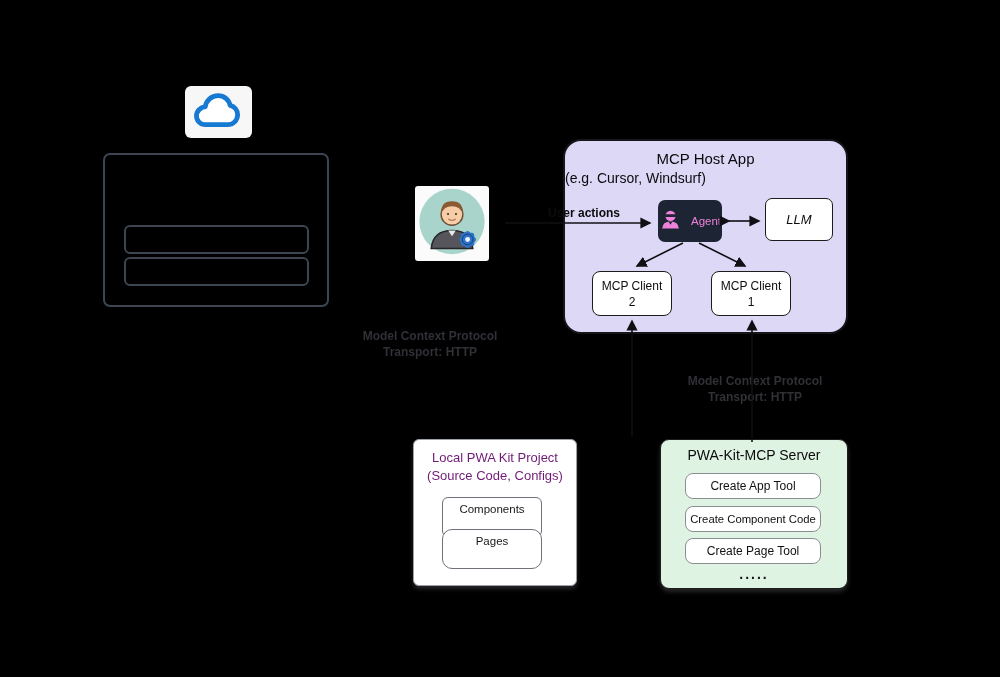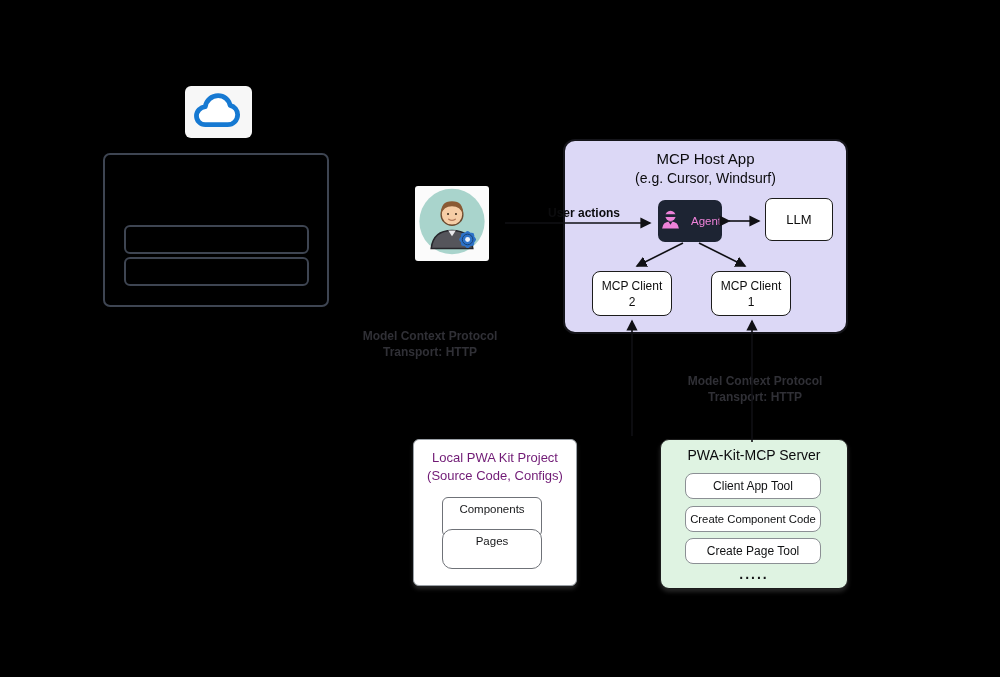--- a/index.html
+++ b/index.html
@@ -23,28 +23,28 @@
   .avatar-tile{left:415px;top:186px;width:74px;height:75px;background:#fbfbfb;border-radius:3px;
     display:flex;align-items:center;justify-content:center;}
 
   
   .transport{width:170px;text-align:center;font-size:12px;line-height:16px;font-weight:bold;color:#303036;}
   .transport.http{left:345px;top:328px;}
   .transport.stdio{left:670px;top:373px;}
 
   
   .host-box{left:563px;top:139px;width:285px;height:195px;background:#DCD8F6;
-    border:2px solid #15151a;border-radius:12px;box-sizing:border-box;}
+    border:2px solid #15151a;border-radius:18px;box-sizing:border-box;}
   .host-title{position:absolute;top:8px;left:0;width:100%;text-align:center;font-size:15px;line-height:20px;color:#0b0b0d;}
-  .host-subtitle{position:absolute;top:28px;left:0;width:100%;text-align:center;font-size:14px;line-height:19px;color:#0b0b0d;}
+  .host-subtitle{position:absolute;top:28px;left:0;width:100%;font-size:14px;line-height:19px;color:#0b0b0d;}
   .agent-box{position:absolute;left:93px;top:59px;width:64px;height:42px;background:#1D2433;border-radius:7px;
     display:flex;align-items:center;justify-content:center;gap:9px;}
   .agent-label{font-size:11.5px;color:#EE82D9;}
   .llm-box{position:absolute;left:200px;top:57px;width:68px;height:43px;background:#ffffff;border:1.5px solid #1c1c1c;
-    border-radius:7px;display:flex;align-items:center;justify-content:center;font-size:13px;box-sizing:border-box;}
+    border-radius:7px;display:flex;align-items:center;justify-content:center;font-size:13px;box-sizing:border-box;font-style:italic;}
   .client-box{position:absolute;top:130px;width:80px;height:45px;background:#ffffff;border:1.5px solid #1c1c1c;
     border-radius:8px;box-sizing:border-box;display:flex;flex-direction:column;align-items:center;justify-content:center;
     font-size:12px;line-height:16px;text-align:center;}
   .client-box.c2{left:27px;}
   .client-box.c1{left:146px;}
   .user-actions{left:548px;top:206px;font-size:12px;font-weight:bold;color:#0c0c0e;z-index:5;}
 
   
   .local-box{left:413px;top:439px;width:164px;height:147px;background:#ffffff;border:1px solid #9aa0a6;
     border-radius:6px;box-sizing:border-box;box-shadow:0 3px 4px rgba(110,110,110,0.35);}
@@ -156,21 +156,21 @@
     <div class="local-title">
       <div>Local PWA Kit Project</div>
       <div>(Source Code, Configs)</div>
     </div>
     <div class="local-item i0">Components</div>
     <div class="local-item i1">Pages</div>
   </div>
 
   <div class="abs server-box">
     <div class="server-title">PWA-Kit-MCP Server</div>
-    <div class="tool-box t0">Client App Tool</div>
+    <div class="tool-box t0">Create App Tool</div>
     <div class="tool-box t1">Create Component Code</div>
     <div class="tool-box t2">Create Page Tool</div>
     <div class="server-dots">.....</div>
   </div>
 
   <svg id="arrows">
     <defs>
       <marker id="ah" markerWidth="7" markerHeight="7" refX="6" refY="3.5" orient="auto">
         <path d="M0,0 L7,3.5 L0,7 z" fill="#101014"></path>
       </marker>

